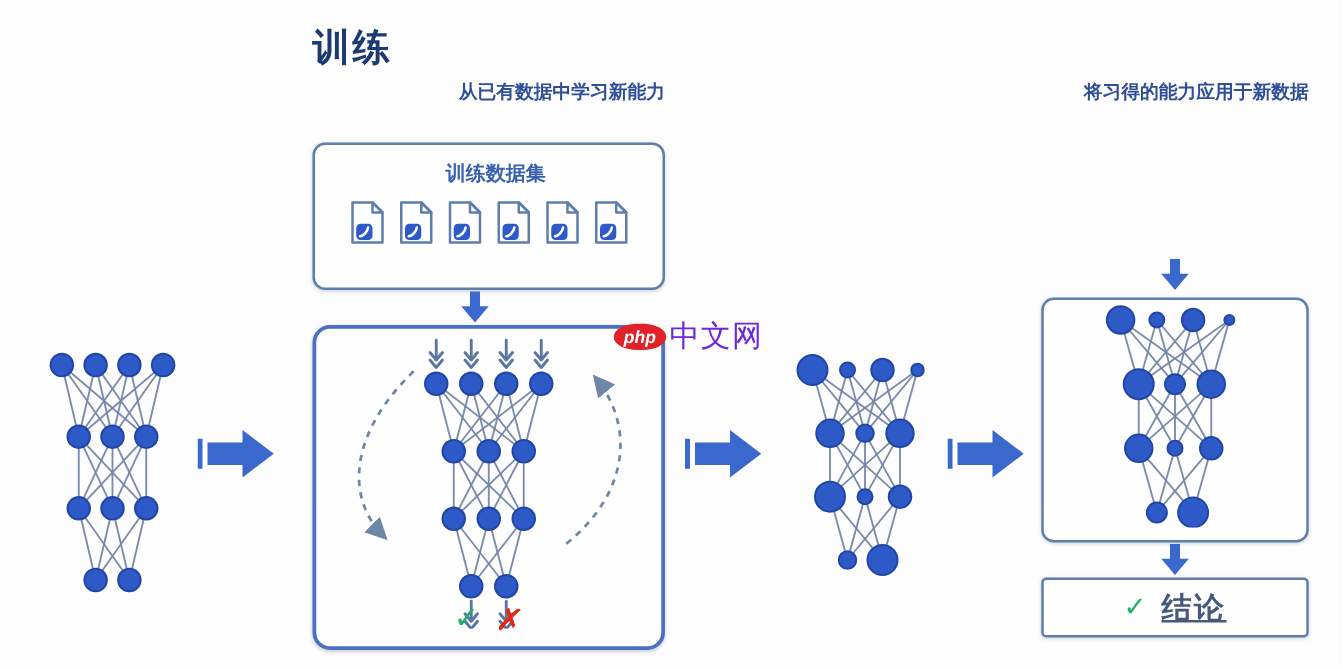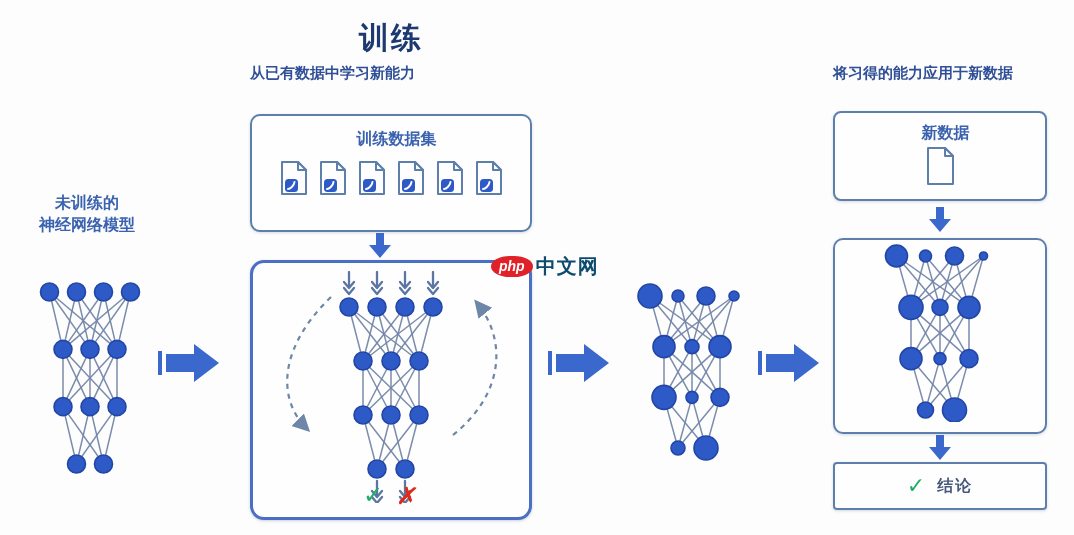--- a/index.html
+++ b/index.html
@@ -1,21 +1,21 @@
 <!DOCTYPE html>
 <html style="--c-title: #1c3a70; --c-subtitle: #2f4f96; --c-label: #3a62ae; --c-flow: #3b68cd; --c-border-blue: #4a6fc4; --c-border-gray: #5e7fab; --c-dashed: #6e86a8; --c-check: #1fae66; --c-cross: #e02a17; --c-doc: #5e7fab; --c-wm-red: #e02128;"><head>
 <meta charset="utf-8">
 <style>
   * { margin:0; padding:0; box-sizing:border-box; }
   html,body { background:#ffffff; }
   body { font-family:"Liberation Sans","DejaVu Sans",sans-serif; }
   .canvas { position:relative; width:1074px; height:535px; background:#fdfdfd; overflow:hidden; }
 
-  .title { position:absolute; text-align:center; font-weight:bold; font-size:30px; color:var(--c-title); letter-spacing:2px; }
-  .subtitle { position:absolute; text-align:left; font-size:15px; color:var(--c-subtitle); font-weight:bold; }
+  .title { position:absolute; font-weight:bold; font-size:30px; color:var(--c-title); letter-spacing:2px; }
+  .subtitle { position:absolute; text-align:right; font-size:15px; color:var(--c-subtitle); font-weight:bold; }
   .side-label { position:absolute; text-align:center; font-size:16px; line-height:1.4; color:var(--c-label); font-weight:bold; }
 
   .box { position:absolute; background:#fefefe; }
   .dataset-box { left:250px; top:114px; width:282px; height:118px; border:2px solid var(--c-border-gray); border-radius:10px; box-shadow:0 1px 3px rgba(90,110,140,.25); }
   .training-box { left:250px; top:260px; width:282px; height:260px; border:3px solid var(--c-border-blue); border-radius:14px; box-shadow:0 1px 3px rgba(90,110,140,.3); }
   .newdata-box { left:833px; top:111px; width:214px; height:90px; border:2px solid var(--c-border-gray); border-radius:8px; box-shadow:0 1px 3px rgba(90,110,140,.25); text-align:center; }
   .inference-box { left:833px; top:238px; width:214px; height:196px; border:2px solid var(--c-border-gray); border-radius:10px; box-shadow:0 1px 3px rgba(90,110,140,.25); }
   .conclusion-box { left:833px; top:462px; width:214px; height:48px; border:2px solid var(--c-border-gray); border-radius:4px; box-shadow:0 1px 3px rgba(90,110,140,.25); display:flex; align-items:center; justify-content:center; gap:12px; }
 
   .box-title { text-align:center; font-size:16px; color:var(--c-label); font-weight:bold; margin-top:13px;padding-left:11px; }
@@ -23,41 +23,37 @@
   .newdata-doc { margin-top:2px; }
 
   .net-svg { position:absolute; }
   .training-net { position:absolute; left:50%; top:8px; transform:translateX(-50%); }
   .cycle-svg { position:absolute; left:0; top:0; }
 
   .marks { position:absolute; top:220px; left:0; right:0; display:flex; justify-content:center; gap:14px; }
   .check-mark { color:var(--c-check); font-size:24px; font-weight:bold; line-height:1; }
   .cross-mark { color:var(--c-cross); font-size:26px; font-weight:bold; line-height:1; transform:rotate(8deg); }
   .conclusion-check { color:var(--c-check); font-size:22px; font-weight:bold; }
-  .conclusion-label { font-size:16px; color:#46597c; font-weight:bold; letter-spacing:2px; }
+  .conclusion-label { font-size:24px; color:#46597c; font-weight:bold; letter-spacing:2px;text-decoration:underline; }
 
   .flow-arrow, .down-arrow { position:absolute; }
 
   .watermark { position:absolute; left:491px; top:253px; z-index:6; display:flex; align-items:center; gap:3px; }
   .wm-badge { display:inline-block; background:var(--c-wm-red); color:#fff; font-style:italic; font-weight:bold; font-size:14px; padding:3px 8px 4px; border-radius:50% / 55%; line-height:1; }
-  .wm-text { color:#0c4a6e; font-weight:bold; font-size:20px; letter-spacing:1px; }
+  .wm-text { color:#6d28d9; font-weight:normal; font-size:24px; letter-spacing:1px; }
 </style>
 </head>
 <body>
 
 <div class="canvas">
 
   <div class="title" style="left:250px; top:18px; width:282px;">训练</div>
   <div class="subtitle" style="left:250px; top:64px; width:282px;">从已有数据中学习新能力</div>
   <div class="subtitle" style="left:833px; top:64px; width:214px;">将习得的能力应用于新数据</div>
 
-  <div class="side-label" style="left:12px; top:192px; width:150px;">
-    <div>未训练的</div>
-    <div>神经网络模型</div>
-  </div>
   <svg class="net-svg" style="left:25px; top:278px;" width="130" height="202">
       <line x1="24.5" y1="14" x2="38" y2="71.33333333333334" stroke="#7486a8" stroke-width="1.5" opacity="0.95"></line>
       <line x1="24.5" y1="14" x2="65" y2="71.33333333333334" stroke="#7486a8" stroke-width="1.5" opacity="0.95"></line>
       <line x1="24.5" y1="14" x2="92" y2="71.33333333333334" stroke="#7486a8" stroke-width="1.5" opacity="0.95"></line>
       <line x1="51.5" y1="14" x2="38" y2="71.33333333333334" stroke="#7486a8" stroke-width="1.5" opacity="0.95"></line>
       <line x1="51.5" y1="14" x2="65" y2="71.33333333333334" stroke="#7486a8" stroke-width="1.5" opacity="0.95"></line>
       <line x1="51.5" y1="14" x2="92" y2="71.33333333333334" stroke="#7486a8" stroke-width="1.5" opacity="0.95"></line>
       <line x1="78.5" y1="14" x2="38" y2="71.33333333333334" stroke="#7486a8" stroke-width="1.5" opacity="0.95"></line>
       <line x1="78.5" y1="14" x2="65" y2="71.33333333333334" stroke="#7486a8" stroke-width="1.5" opacity="0.95"></line>
       <line x1="78.5" y1="14" x2="92" y2="71.33333333333334" stroke="#7486a8" stroke-width="1.5" opacity="0.95"></line>
@@ -269,27 +265,20 @@
       <circle cx="103" cy="115.33333333333333" r="9" fill="#2e5ac8" stroke="#2246a6" stroke-width="1.6"></circle>
       <circle cx="61" cy="166" r="7" fill="#2e5ac8" stroke="#2246a6" stroke-width="1.6"></circle>
       <circle cx="89" cy="166" r="12" fill="#2e5ac8" stroke="#2246a6" stroke-width="1.6"></circle>
     </svg>
 
   <svg class="flow-arrow" style="left:758px; top:340px;" width="62" height="46" viewBox="0 0 62 46">
     <rect x="0" y="11" width="4" height="24" fill="var(--c-flow)"></rect>
     <polygon points="8,14 36,14 36,4 61,23 36,42 36,32 8,32" fill="var(--c-flow)"></polygon>
   </svg>
 
-  <div class="box newdata-box">
-    <div class="box-title" style="margin-top:10px;">新数据</div>
-    <svg class="newdata-doc" width="32" height="40" viewBox="0 0 32 40">
-      <path d="M4 2 h17 l8 8 v28 h-25 z" fill="#fefefe" stroke="var(--c-doc)" stroke-width="2" stroke-linejoin="round"></path>
-      <path d="M21 2 v8 h8 z" fill="#fefefe" stroke="var(--c-doc)" stroke-width="2" stroke-linejoin="round"></path>
-    </svg>
-  </div>
 
   <svg class="down-arrow" style="left:926px; top:207px;" width="28" height="26" viewBox="0 0 28 26">
     <polygon points="10,0 18,0 18,12 25,12 14,25 3,12 10,12" fill="var(--c-flow)"></polygon>
   </svg>
 
   <div class="box inference-box">
     <svg class="net-svg" style="left:50%; top:2px; transform:translateX(-50%); position:absolute;" width="150" height="180">
         <line x1="31.5" y1="14" x2="46" y2="65.33333333333334" stroke="#7486a8" stroke-width="1.5" opacity="0.95"></line>
         <line x1="31.5" y1="14" x2="75" y2="65.33333333333334" stroke="#7486a8" stroke-width="1.5" opacity="0.95"></line>
         <line x1="31.5" y1="14" x2="104" y2="65.33333333333334" stroke="#7486a8" stroke-width="1.5" opacity="0.95"></line>

